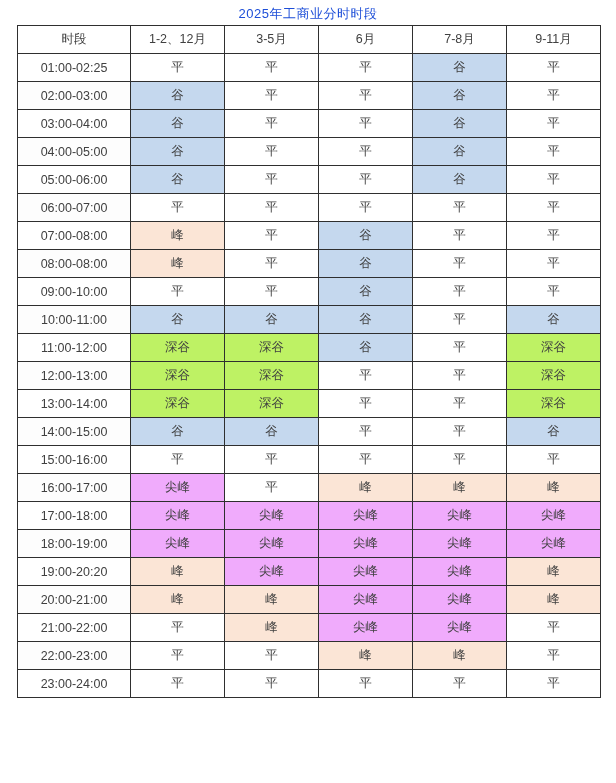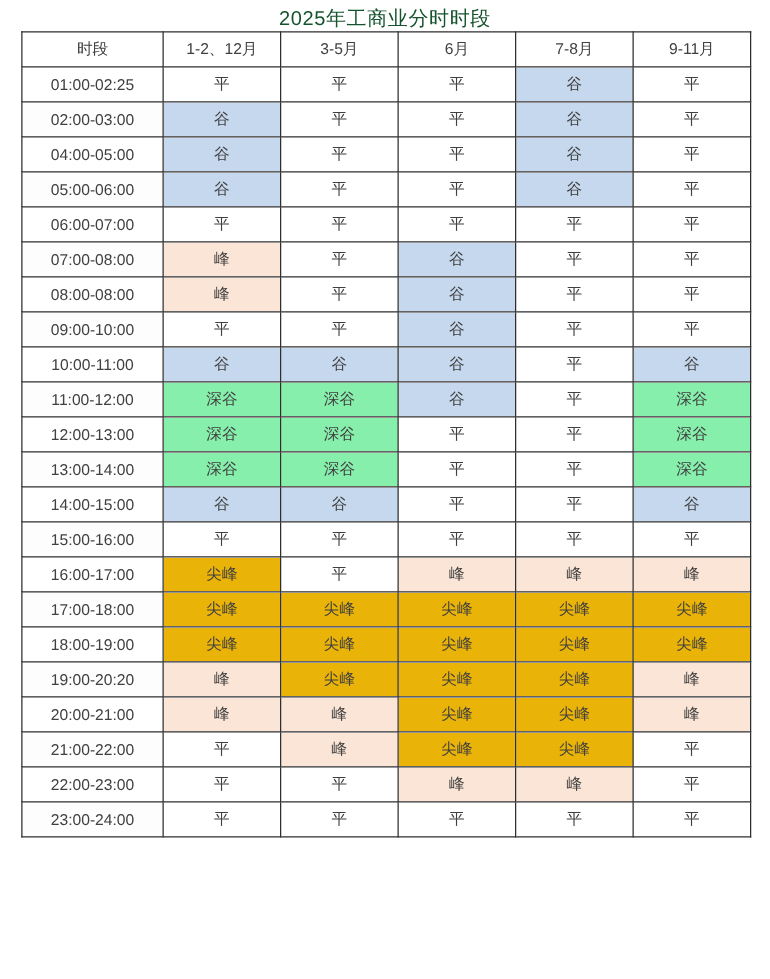--- a/index.html
+++ b/index.html
@@ -15,22 +15,22 @@
     overflow: hidden;
   }
   #page {
     position: relative;
     width: 616px;
     height: 783px;
     background: #ffffff;
   }
   #title {
     text-align: center;
-    font-size: 16px;
-    color: #14532d;
+    font-size: 13px;
+    color: #1d4ed8;
     letter-spacing: 0.5px;
     padding-top: 5px;
     padding-bottom: 5px;
     font-weight: 400;
   }
   #table-wrap {
     position: absolute;
     left: 17px;
     top: 25px;
     width: 583px;
@@ -80,23 +80,23 @@
     font-size: 12.5px;
     color: #3f3f3f;
     background: #ffffff;
     border-right-width: 2px;
     border-right-color: #000000;
   }
 
   
   td.lv-ping      { background: #ffffff;  color: #404040; }
   td.lv-gu        { background: #c5d8ee;  color: #2c3a52; }
-  td.lv-shengu    { background: #86efac;  color: #20304a; font-weight: 700; }
+  td.lv-shengu    { background: #bef264;  color: #20304a; font-weight: 700; }
   td.lv-feng      { background: #fbe5d6;  color: #3a3a3a; font-weight: 700; }
-  td.lv-jianfeng  { background: #eab308;  color: #3a2a18; font-weight: 700; }
+  td.lv-jianfeng  { background: #f0abfc;  color: #3a2a18; font-weight: 700; }
 
   
   tbody tr:nth-child(even) td.period-cell { background: #fdfdfd; }
 </style>
 </head>
 <body>
 
 <div id="page">
 
   <div id="title">2025年工商业分时时段</div>
@@ -132,20 +132,28 @@
           </tr>
           <tr>
             <td class="period-cell">02:00-03:00</td>
             <td class="lv-gu">谷</td>
             <td class="lv-ping">平</td>
             <td class="lv-ping">平</td>
             <td class="lv-gu">谷</td>
             <td class="lv-ping">平</td>
           </tr>
           <tr>
+            <td class="period-cell">03:00-04:00</td>
+            <td class="lv-gu">谷</td>
+            <td class="lv-ping">平</td>
+            <td class="lv-ping">平</td>
+            <td class="lv-gu">谷</td>
+            <td class="lv-ping">平</td>
+          </tr>
+          <tr>
             <td class="period-cell">04:00-05:00</td>
             <td class="lv-gu">谷</td>
             <td class="lv-ping">平</td>
             <td class="lv-ping">平</td>
             <td class="lv-gu">谷</td>
             <td class="lv-ping">平</td>
           </tr>
           <tr>
             <td class="period-cell">05:00-06:00</td>
             <td class="lv-gu">谷</td>

